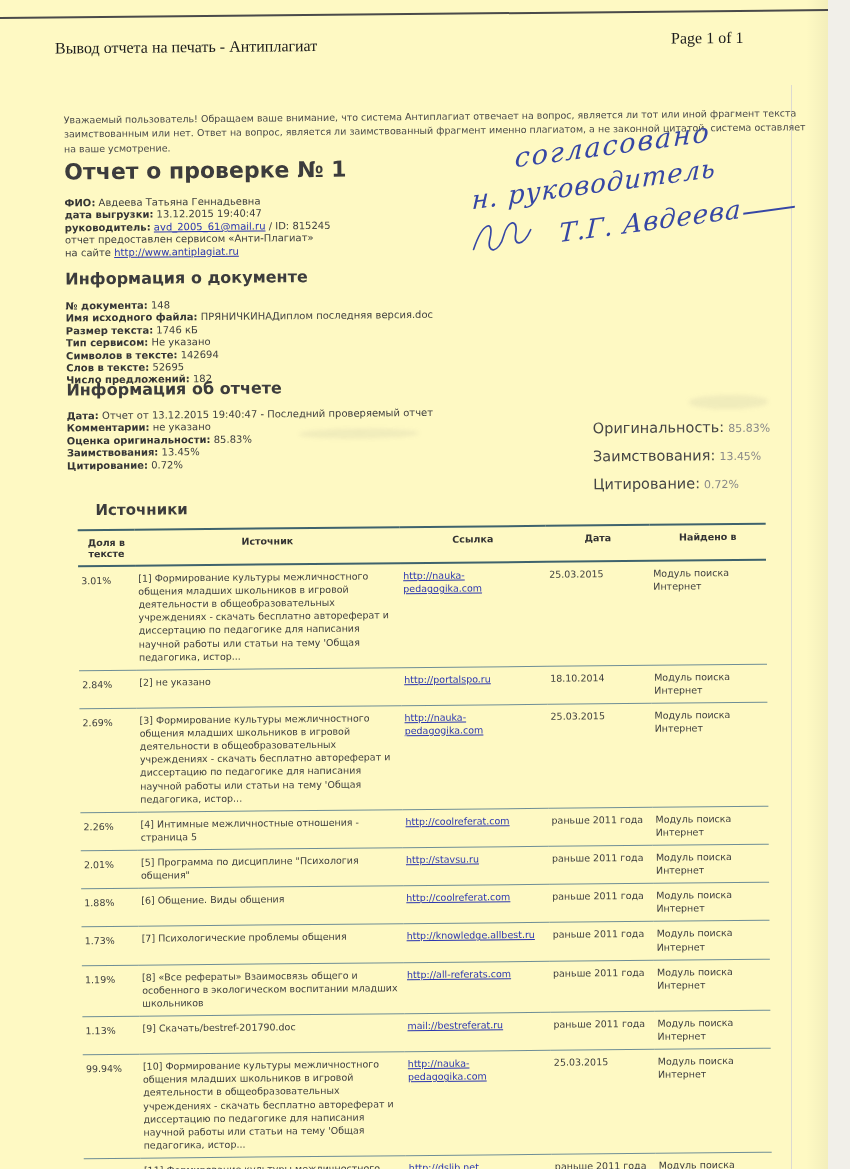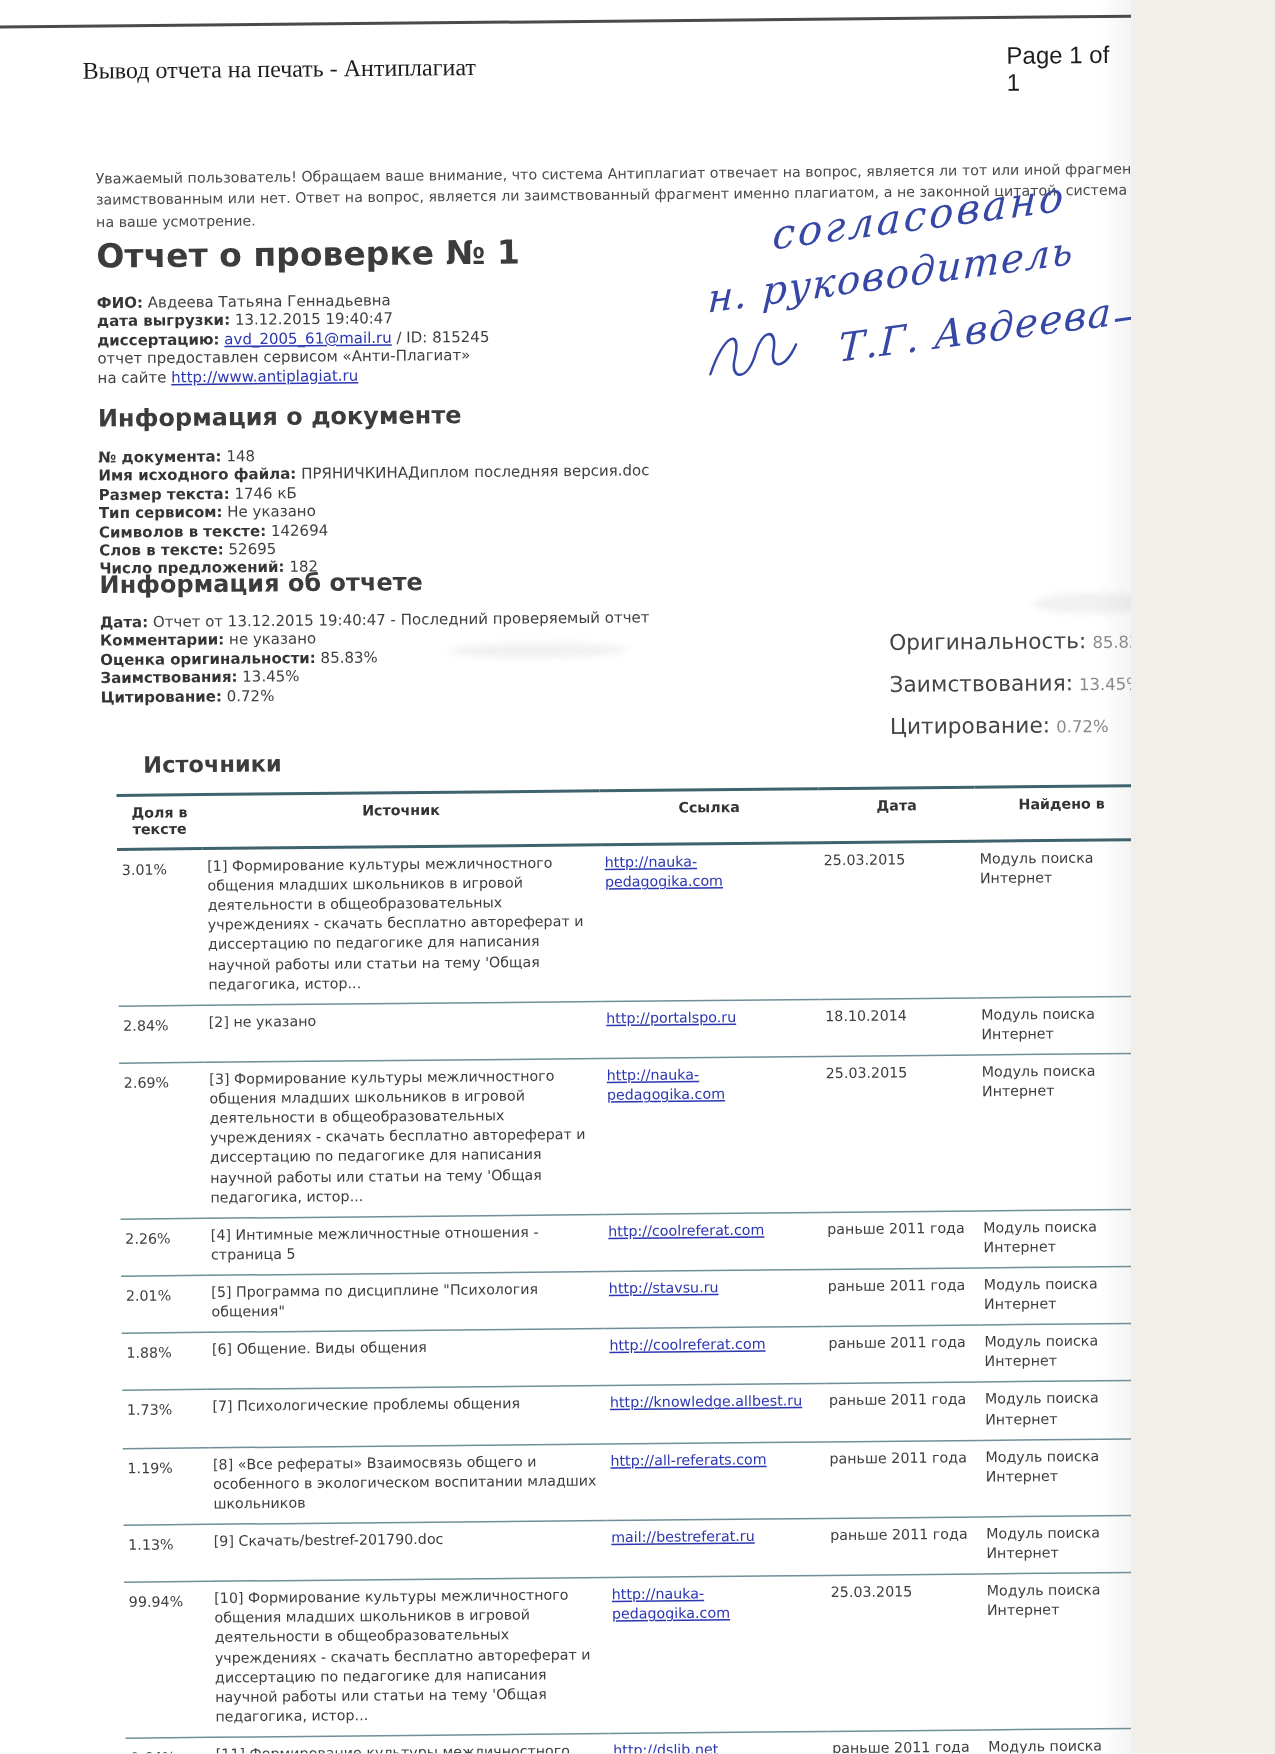--- a/index.html
+++ b/index.html
@@ -1,27 +1,27 @@
 <!DOCTYPE html>
 <html style="--link: #2b36b0; --heading: #3c3c3c; --tline: #6f8e96; --ink: #3647a5;"><head>
 <meta charset="utf-8">
 <style>
   :root{
     --link:#2b36b0; --heading:#3c3c3c; --text:#3f3f3f;
     --tline:#6f8e96; --tline-dark:#3f636d; --ink:#3647a5;
   }
   *{box-sizing:border-box;margin:0;padding:0;}
   body{width:850px;height:1169px;background:#f1efe9;font-family:"DejaVu Sans",sans-serif;color:var(--text);overflow:hidden;}
-  .scan{position:relative;width:754px;height:1169px;background:#ffffff;overflow:hidden;}
+  .scan{position:relative;width:828px;height:1169px;background:#fef9c3;overflow:hidden;}
   .tilt{position:absolute;inset:0;transform:rotate(-0.55deg);transform-origin:420px 560px;}
   .scan-top-line{position:absolute;top:13px;left:0;width:860px;height:2px;background:#4a4a4a;}
   .scan-right-line{position:absolute;top:85px;left:791px;width:1px;height:1090px;background:#dcd9d2;}
   .scan-right-shade{position:absolute;top:0;right:0;width:22px;height:1169px;background:linear-gradient(to right,rgba(0,0,0,0),rgba(0,0,0,0.045));}
   .doc-header-title{position:absolute;top:36px;left:60px;font-family:"Liberation Serif",serif;font-size:16px;color:#1d1d1d;}
-  .doc-page-num{position:absolute;top:32px;left:676px;font-family:Liberation Sans, sans-serif;font-size:16px;color:#1d1d1d;}
+  .doc-page-num{position:absolute;top:32px;left:676px;font-family:Liberation Serif, serif;font-size:16px;color:#1d1d1d;}
   .notice{position:absolute;top:110px;left:68px;width:748px;font-size:9.5px;line-height:1.5;color:#4a4a4a;}
   .h1{position:absolute;top:156px;left:68px;font-size:22px;font-weight:bold;color:var(--heading);}
   .meta{font-size:10px;line-height:12.4px;color:var(--text);}
   .meta b{color:#353535;}
   .report-meta{position:absolute;top:194px;left:68px;}
   a{color:var(--link);text-decoration:underline;cursor:pointer;}
   .h2{font-size:16px;font-weight:bold;color:var(--heading);}
   .h2-doc{position:absolute;top:266px;left:68px;}
   .doc-meta{position:absolute;top:297px;left:68px;}
   .h2-rep{position:absolute;top:377px;left:68px;}
@@ -61,21 +61,21 @@
     <div class="doc-header-title">Вывод отчета на печать - Антиплагиат</div>
     <div class="doc-page-num">Page 1 of 1</div>
 
     <div class="notice">Уважаемый пользователь! Обращаем ваше внимание, что система Антиплагиат отвечает на вопрос, является ли тот или иной фрагмент текста заимствованным или нет. Ответ на вопрос, является ли заимствованный фрагмент именно плагиатом, а не законной цитатой, система оставляет на ваше усмотрение.</div>
 
     <div class="h1">Отчет о проверке № 1</div>
 
     <div class="report-meta meta">
       <div><b>ФИО:</b> <span>Авдеева Татьяна Геннадьевна</span></div>
       <div><b>дата выгрузки:</b> <span>13.12.2015 19:40:47</span></div>
-      <div><b>диссертацию:</b> <a>avd_2005_61@mail.ru</a><span> / ID: 815245</span></div>
+      <div><b>руководитель:</b> <a>avd_2005_61@mail.ru</a><span> / ID: 815245</span></div>
       <div><span>отчет предоставлен сервисом «Анти-Плагиат»</span></div>
       <div><span>на сайте </span><a>http://www.antiplagiat.ru</a></div>
     </div>
 
     <div class="handwriting">
       <div class="hw1">согласовано</div>
       <div class="hw2">н. руководитель</div>
       <div class="hw3">
         <svg width="64" height="42" viewBox="0 0 64 42">
           <path d="M4,32 C12,6 24,4 20,24 C17,38 30,40 34,22 C37,8 48,6 46,22 C44,34 54,36 61,20" fill="none" stroke="#3647a5" stroke-width="1.7" stroke-linecap="round"></path>

